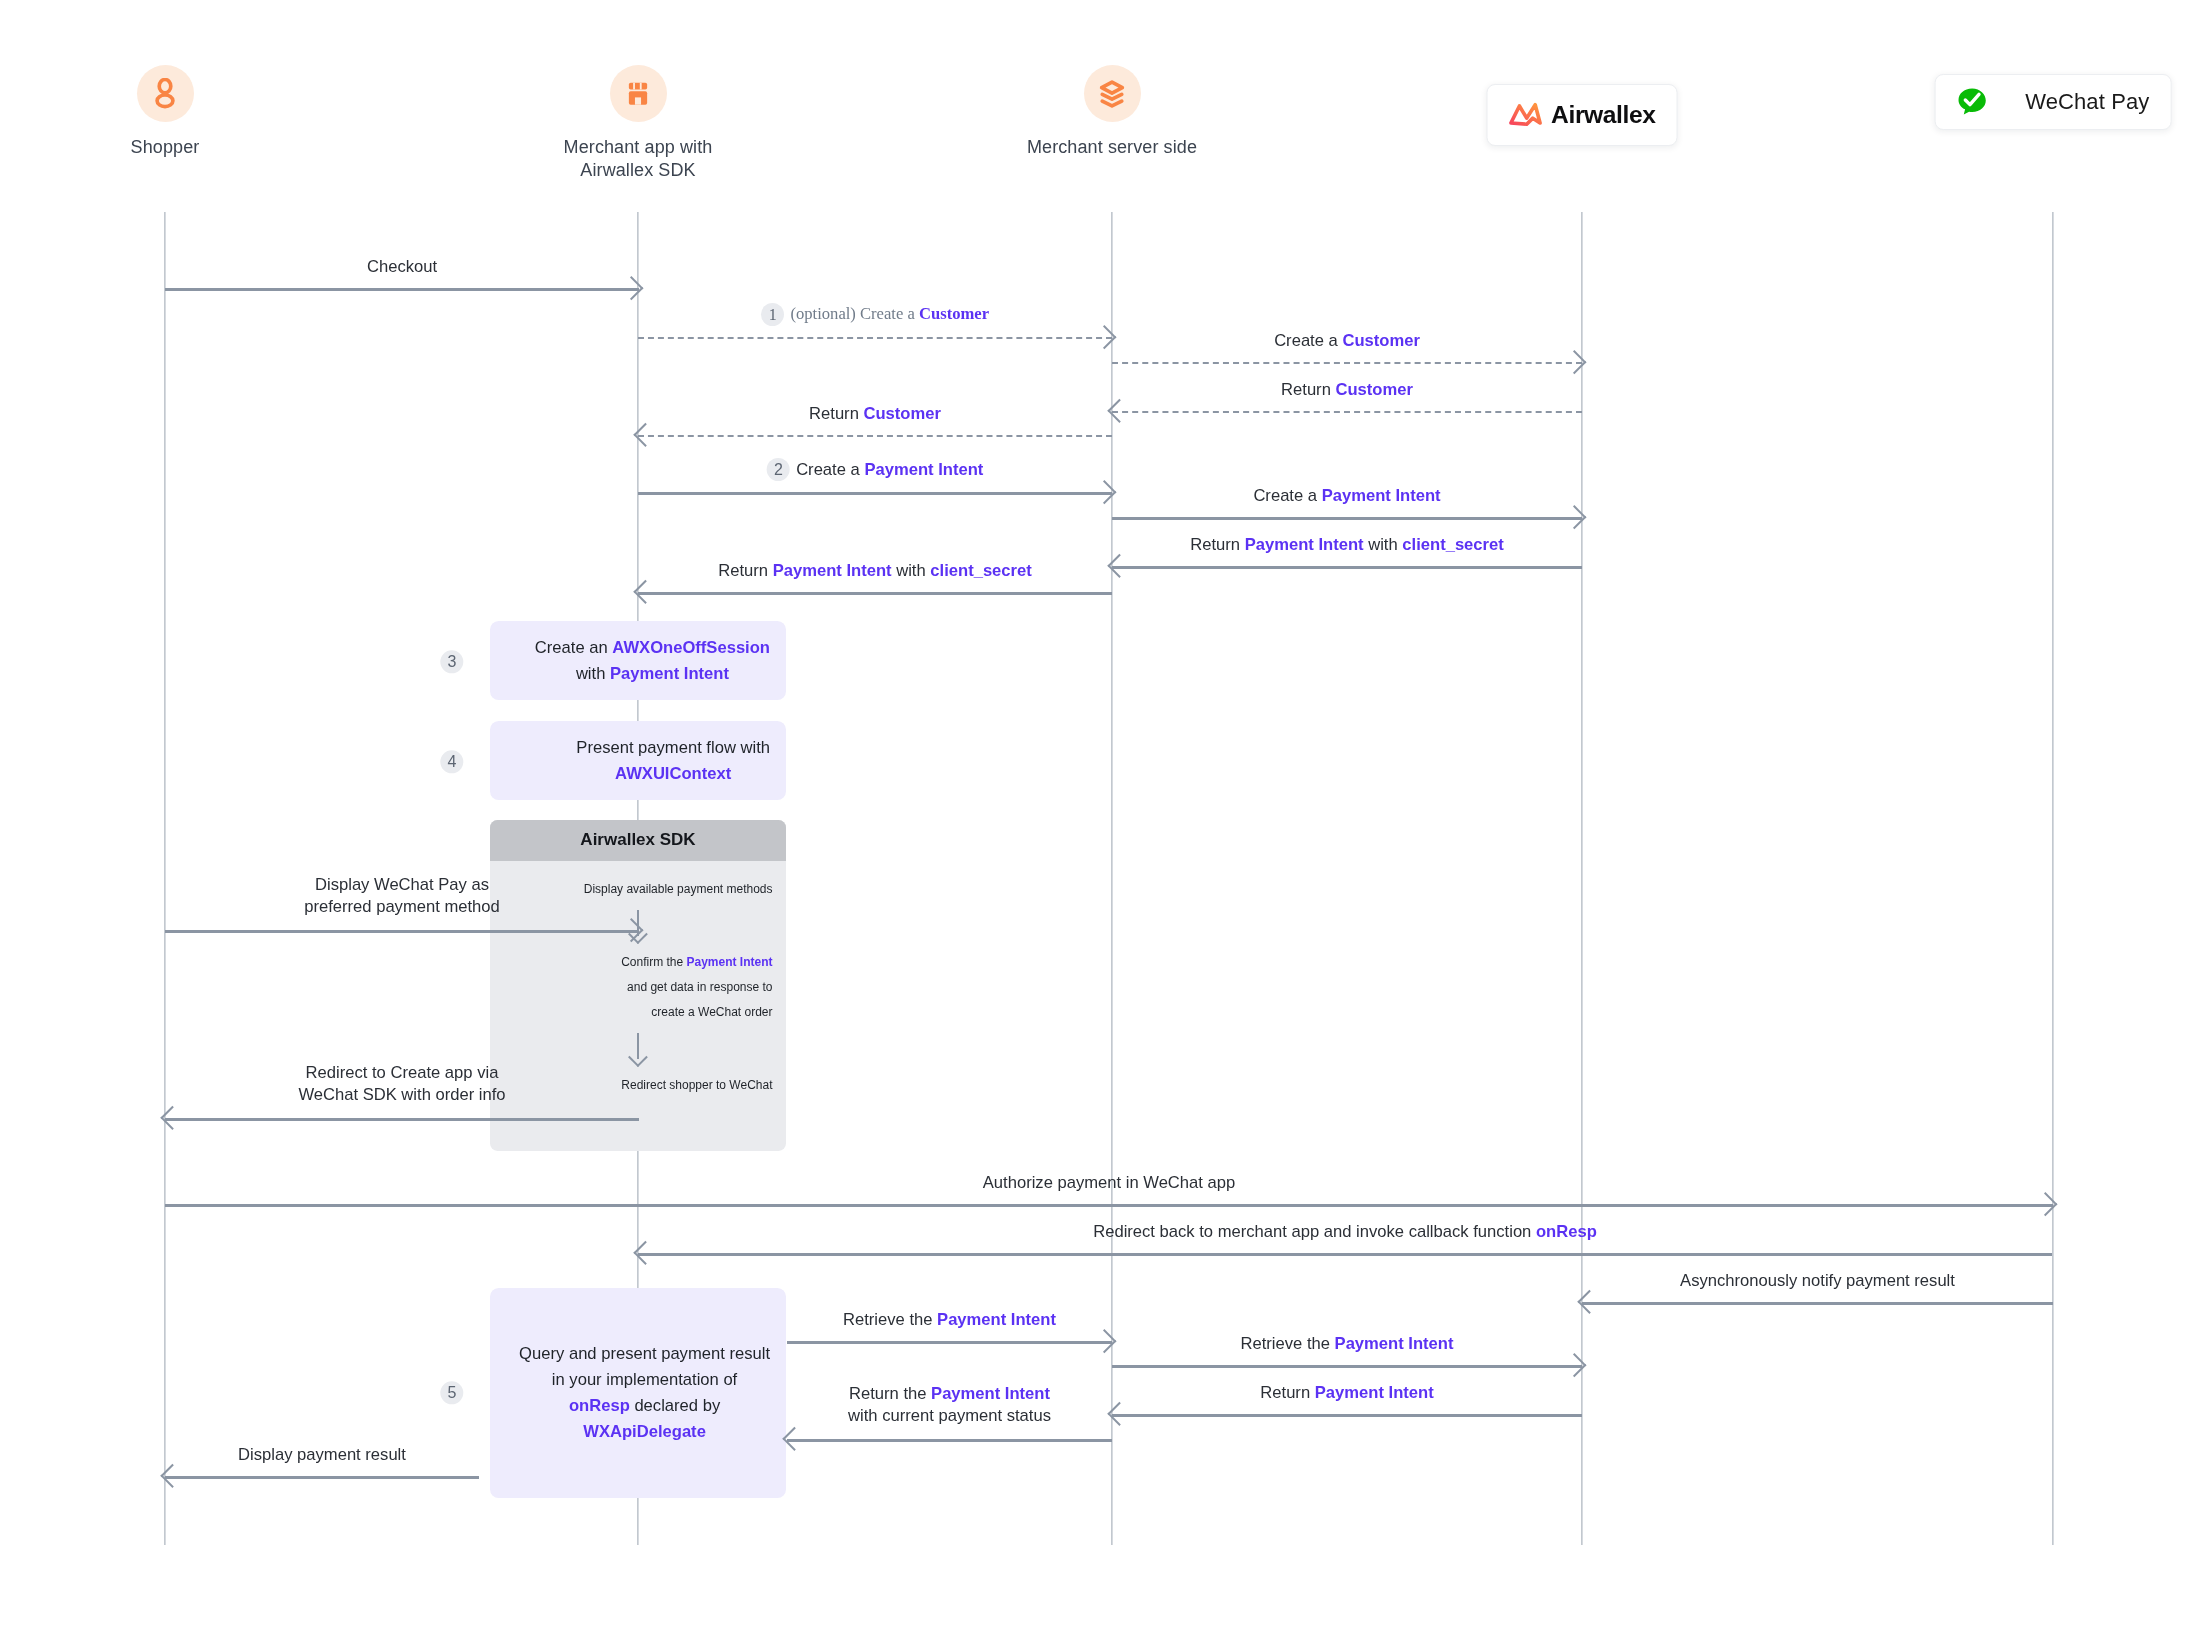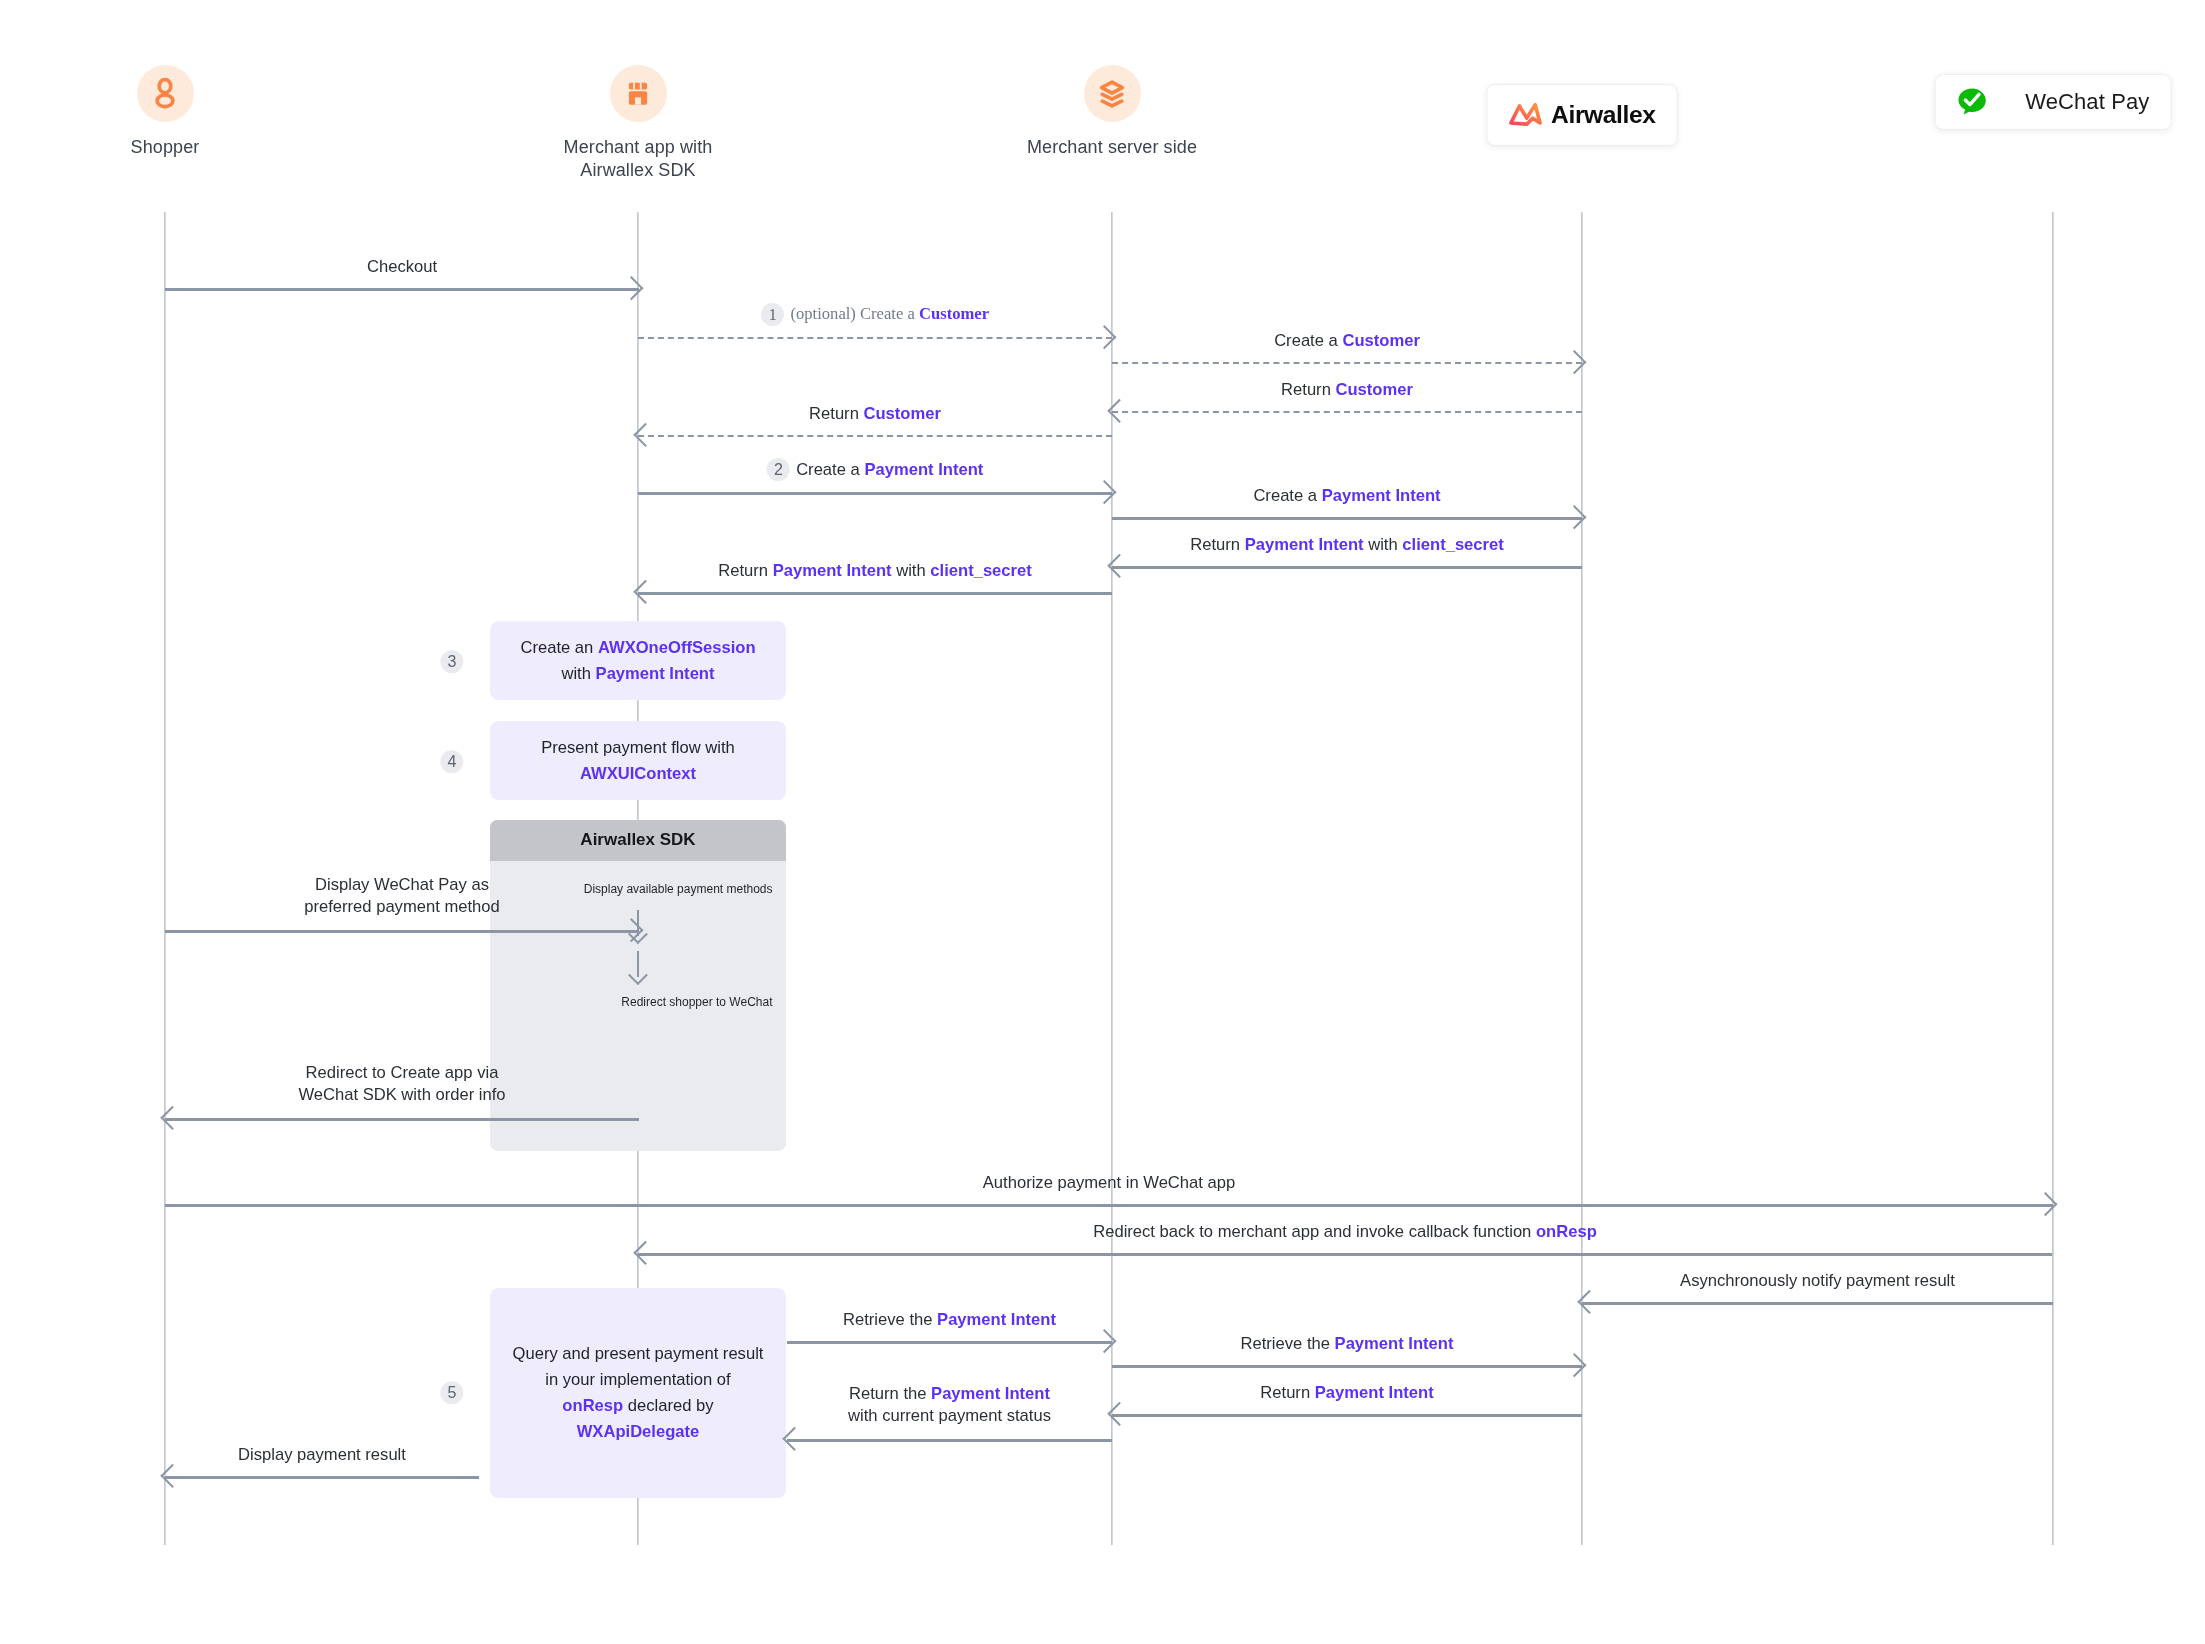--- a/index.html
+++ b/index.html
@@ -121,21 +121,21 @@
     margin:0;
     transform:translate(-50%,-50%);
     top:auto;
   }
   
   .note{
     position:absolute;
     background:#eeecfd;
     border-radius:8.6px;
     transform:translateX(-50%);
-    display:flex;align-items:center;justify-content:center;
+    display:flex;align-items:center;justify-content:flex-end;
     text-align:center;
     font-size:16.6px;
     line-height:26px;
     color:#1f2329;
     padding:0 16px;
     box-sizing:border-box;
   }
   
   .sdk-box{
     position:absolute;
@@ -334,20 +334,25 @@
       <span>Present payment flow with</span><br>
       <span class="kw">AWXUIContext</span>
     </div>
   </div>
 
   <div class="sdk-box" style="left:638px;top:820px;width:296px;height:331px;">
     <div class="sdk-title">Airwallex SDK</div>
     <div class="sdk-body">
       <div>Display available payment methods</div>
       <span class="down-arrow"></span>
+      <div>
+        <span>Confirm the </span><span class="kw">Payment Intent</span><br>
+        <span>and get data in response to</span><br>
+        <span>create a WeChat order</span>
+      </div>
       <span class="down-arrow"></span>
       <div>Redirect shopper to WeChat</div>
     </div>
   </div>
 
   <div class="msg" style="left:165px;top:930px;width:474px;">
     <div class="line"></div>
     <div class="head right"></div>
     <div class="label two-line" style="bottom:12.3px;">
       <span>Display WeChat Pay as</span><br>

